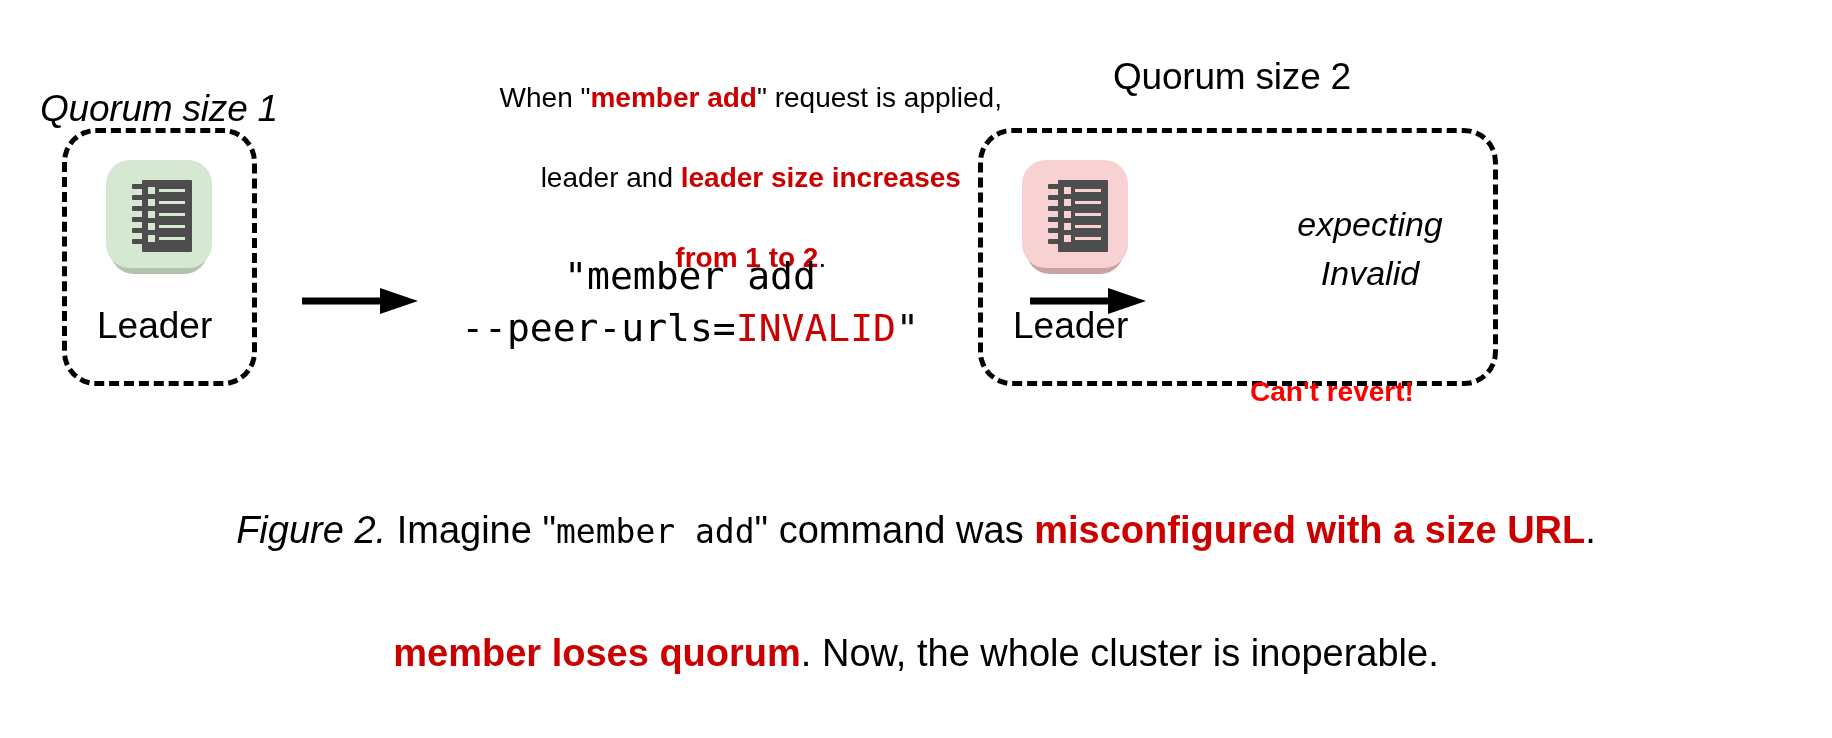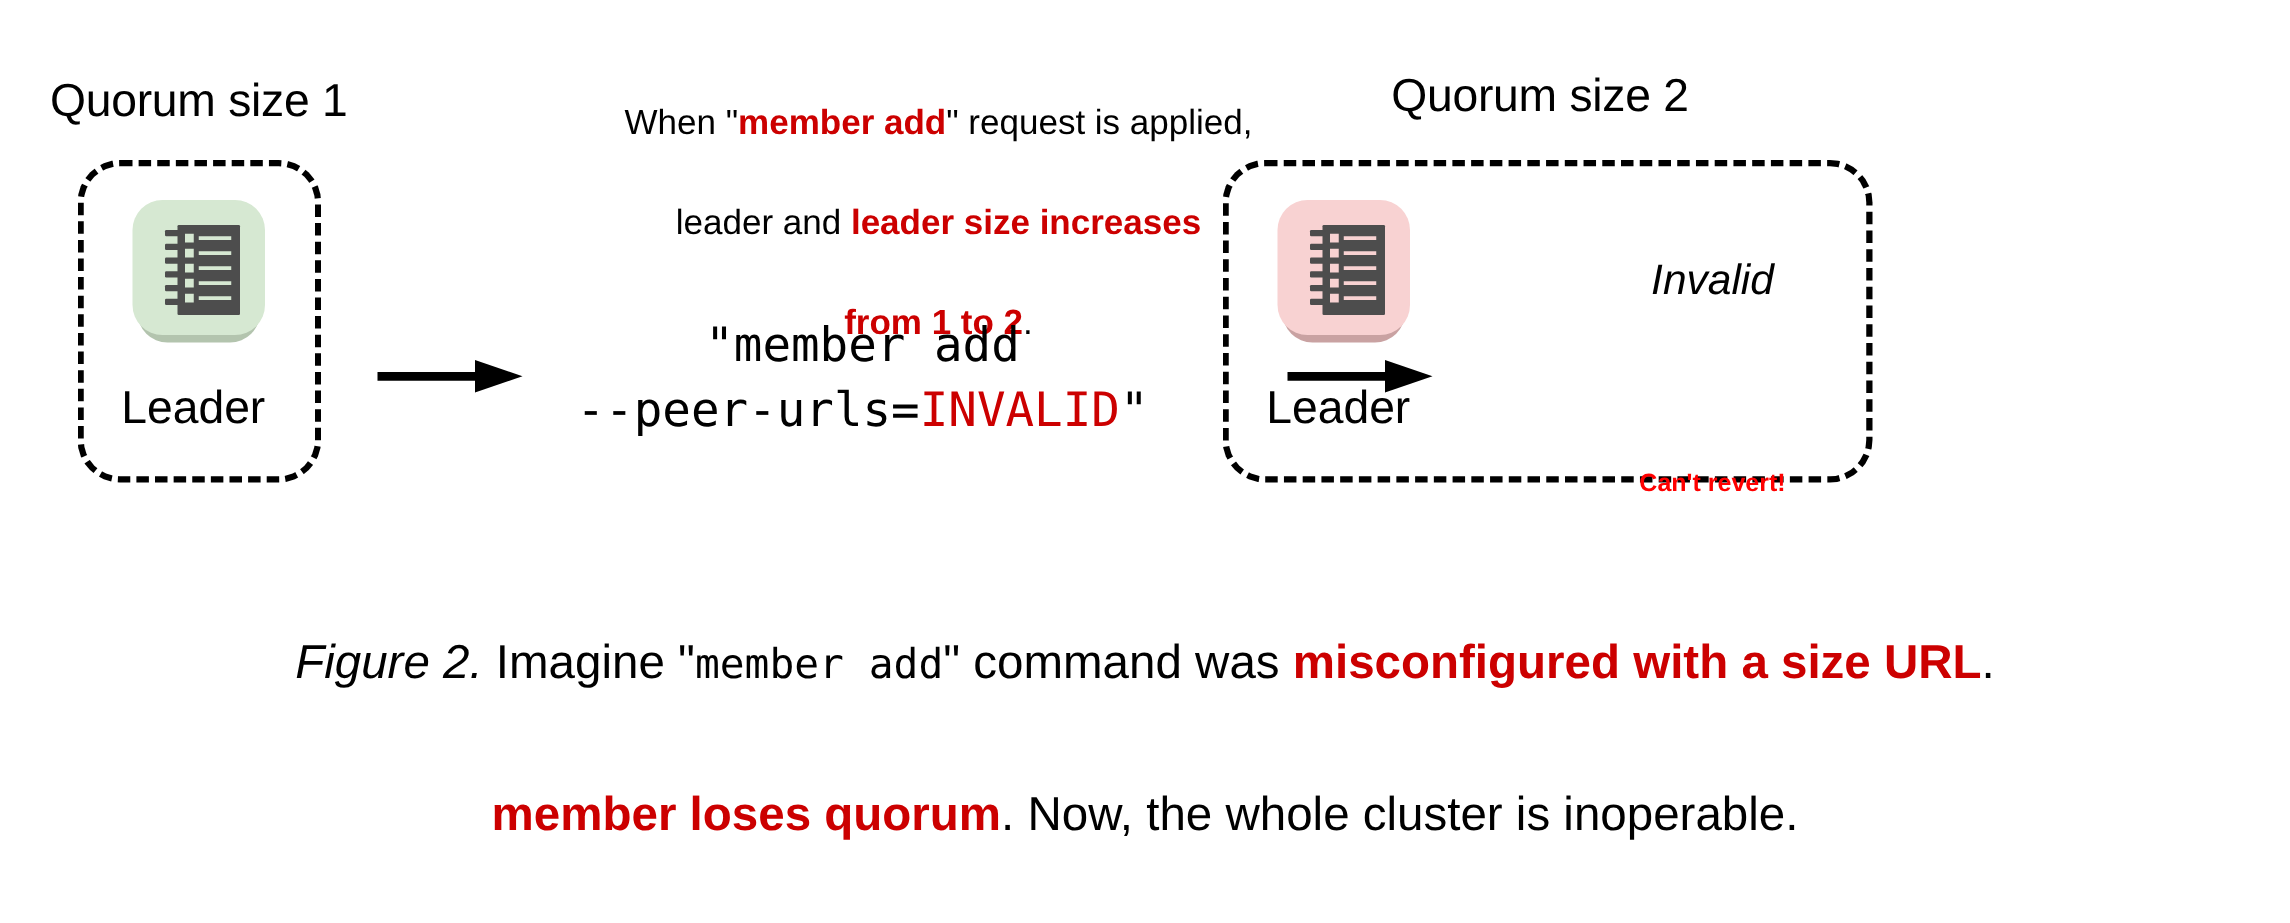--- a/index.html
+++ b/index.html
@@ -26,21 +26,21 @@
   }
   .italic { font-style: italic; }
 
   
   .cluster-title {
     font-size: 37px;
     font-weight: 400;
     letter-spacing: -0.2px;
     white-space: nowrap;
   }
-  #quorum-left-title  { left: 40px;  top: 60px; }
+  #quorum-left-title  { left: 40px;  top: 88px; font-style: italic; }
   #quorum-right-title { left: 1113px; top: 56px; }
 
   
   .cluster-box {
     border: 5px dashed #000000;
     border-radius: 34px;
     box-sizing: border-box;
     background: transparent;
   }
   #cluster-left {
@@ -111,22 +111,22 @@
     left: 1250px; top: 200px;
     width: 240px;
     text-align: center;
     font-size: 34px;
     line-height: 49px;
     font-style: italic;
   }
   #cant-revert {
     left: 1250px; top: 376px;
     width: 240px;
-    text-align: center;
-    font-size: 20px;
+    text-align: left;
+    font-size: 28px;
   }
 
   
   #caption {
     left: 66px; top: 500px;
     width: 1700px;
     text-align: center;
     font-size: 38px;
     line-height: 61px;
     font-family: "Liberation Sans", sans-serif;
@@ -220,20 +220,21 @@
       <rect x="53" y="65" width="26" height="3"></rect>
       <rect x="42" y="75" width="7" height="7"></rect>
       <rect x="53" y="77" width="26" height="3"></rect>
     </g>
   </svg>
 </div>
 
 <div class="node-label" id="label-right">Leader</div>
 
 <div class="abs" id="follower-note">
+  <div>expecting</div>
   <div>Invalid</div>
 </div>
 
 <div class="abs bright-red-bold" id="cant-revert">Can't revert!</div>
 
 <div class="abs" id="caption">
   <span class="italic">Figure 2.</span><span> Imagine "</span><span class="mono">member add</span><span>" command was </span><span class="red-bold">misconfigured with a size URL</span><span>.</span><br>
   <br>
   <span class="red-bold">member loses quorum</span><span>. Now, the whole cluster is inoperable.</span>
 </div>

